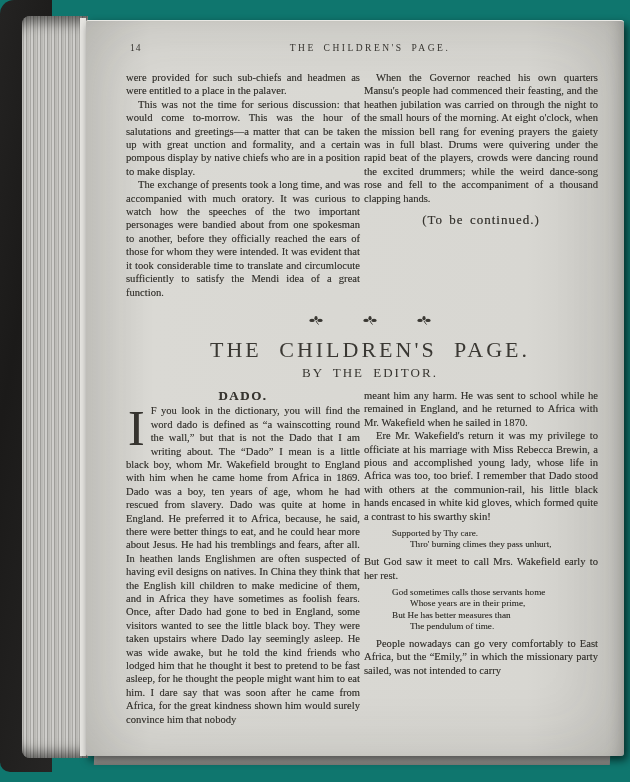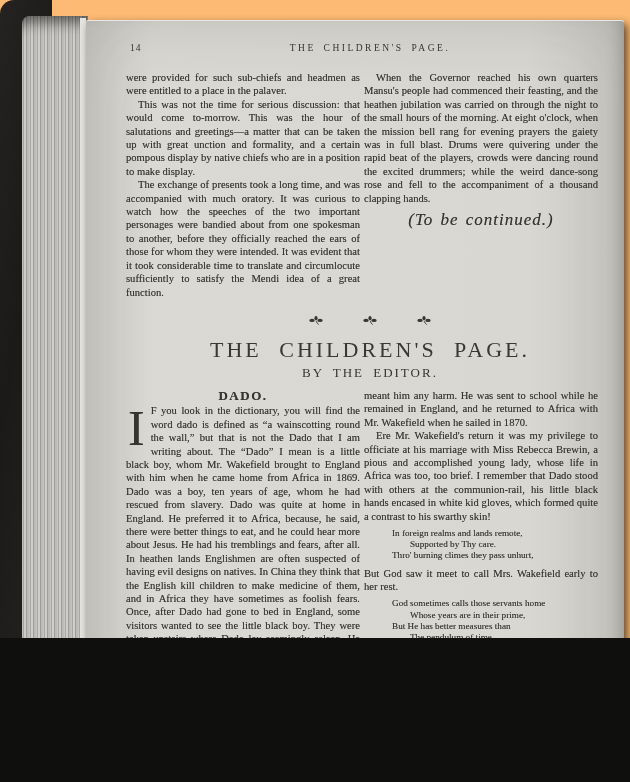--- a/index.html
+++ b/index.html
@@ -1,16 +1,16 @@
 <!DOCTYPE html>
 <html><head>
 <meta charset="utf-8">
 <style>
   html,body{margin:0;padding:0;background:#0f0f0e;}
-  .stage{position:relative;width:630px;height:638px;background:#fdba74;overflow:hidden;
+  .stage{position:relative;width:630px;height:782px;background:#0f766e;overflow:hidden;
          font-family:"Liberation Serif","DejaVu Serif",serif;}
   
   .cover{position:absolute;left:0;top:6;width:52px;height:772px;
          background:linear-gradient(100deg,#242322 0%,#1b1a19 40%,#262524 100%);
          border-radius:14px 0 0 10px;}
   .fore-edge{position:absolute;left:22px;top:16px;width:66px;height:742px;
          background:repeating-linear-gradient(90deg,#c6c5c1 0 1px,#a9a8a4 1px 2px,#cfcecb 2px 4px,#9e9d99 4px 5px,#bcbbb7 5px 7px);
          border-radius:8px 0 0 8px;
          box-shadow:inset 0 18px 14px -12px rgba(0,0,0,.55), inset 0 -16px 12px -10px rgba(0,0,0,.5);}
   .edge-sliver{position:absolute;left:80px;top:18px;width:6px;height:738px;background:#e6e5e1;}
@@ -26,22 +26,22 @@
         color:#36342f;}
   .page-header{position:relative;height:14px;margin-bottom:14px;font-size:9.5px;}
   .page-num{position:absolute;left:4px;top:0;letter-spacing:1px;}
   .running-header{display:block;text-align:center;letter-spacing:2.5px;word-spacing:3px;font-size:9.5px;}
   
   .cols{display:flex;gap:4px;}
   .col{width:234px;font-size:10.6px;line-height:13.4px;text-align:justify;
        text-shadow:0 0 .4px rgba(54,52,47,.55);}
   .col p{margin:0;}
   .ind{text-indent:12px;}
-  .continued{margin-top:8px !important;text-align:center;font-style:italic;
-             letter-spacing:1px;word-spacing:2px;font-size:17px;}
+  .continued{margin-top:8px !important;text-align:center;
+             letter-spacing:1px;word-spacing:2px;font-size:13px;}
   
   .ornaments{margin-top:12px;text-align:center;}
   .fleuron{display:inline-block;margin:0 18px;vertical-align:middle;}
   .title{margin:8px 0 2px;font-size:22px;font-weight:normal;text-align:center;
          letter-spacing:3px;word-spacing:9px;color:#3a3833;}
   .byline{text-align:center;font-size:13px;letter-spacing:2px;word-spacing:4px;margin-bottom:8px;}
   .section-heading{margin:0 0 2px;text-align:center;font-size:13px;font-weight:bold;
          letter-spacing:1.5px;}
   
   .dropcap{float:left;font-size:50px;line-height:44px;padding:2px 6px 0 2px;color:#36342f;}
@@ -111,21 +111,20 @@
 
     <div class="cols">
       <div class="col">
         <h2 class="section-heading">DADO.</h2>
         <p><span class="dropcap">I</span><span>F you look in the dictionary, you will find the word dado is defined as “a wainscotting round the wall,” but that is not the Dado that I am writing about. The “Dado” I mean is a little black boy, whom Mr. Wakefield brought to England with him when he came home from Africa in 1869. Dado was a boy, ten years of age, whom he had rescued from slavery. Dado was quite at home in England. He preferred it to Africa, because, he said, there were better things to eat, and he could hear more about Jesus. He had his tremblings and fears, after all. In heathen lands Englishmen are often suspected of having evil designs on natives. In China they think that the English kill children to make medicine of them, and in Africa they have sometimes as foolish fears. Once, after Dado had gone to bed in England, some visitors wanted to see the little black boy. They were taken upstairs where Dado lay seemingly asleep. He was wide awake, but he told the kind friends who lodged him that he thought it best to pretend to be fast asleep, for he thought the people might want him to eat him. I dare say that was soon after he came from Africa, for the great kindness shown him would surely convince him that nobody</span></p>
       </div>
       <div class="col">
         <p>meant him any harm. He was sent to school while he remained in England, and he returned to Africa with Mr. Wakefield when he sailed in 1870.</p>
         <p class="ind">Ere Mr. Wakefield's return it was my privilege to officiate at his marriage with Miss Rebecca Brewin, a pious and accomplished young lady, whose life in Africa was too, too brief. I remember that Dado stood with others at the communion-rail, his little black hands encased in white kid gloves, which formed quite a contrast to his swarthy skin!</p>
         <div class="verse">
-          <div>In foreign realms and lands remote,</div>
           <div>Supported by Thy care.</div>
           <div>Thro' burning climes they pass unhurt,</div>
         </div>
         <p>But God saw it meet to call Mrs. Wakefield early to her rest.</p>
         <div class="verse">
           <div>God sometimes calls those servants home</div>
           <div>Whose years are in their prime,</div>
           <div>But He has better measures than</div>
           <div>The pendulum of time.</div>
         </div>

